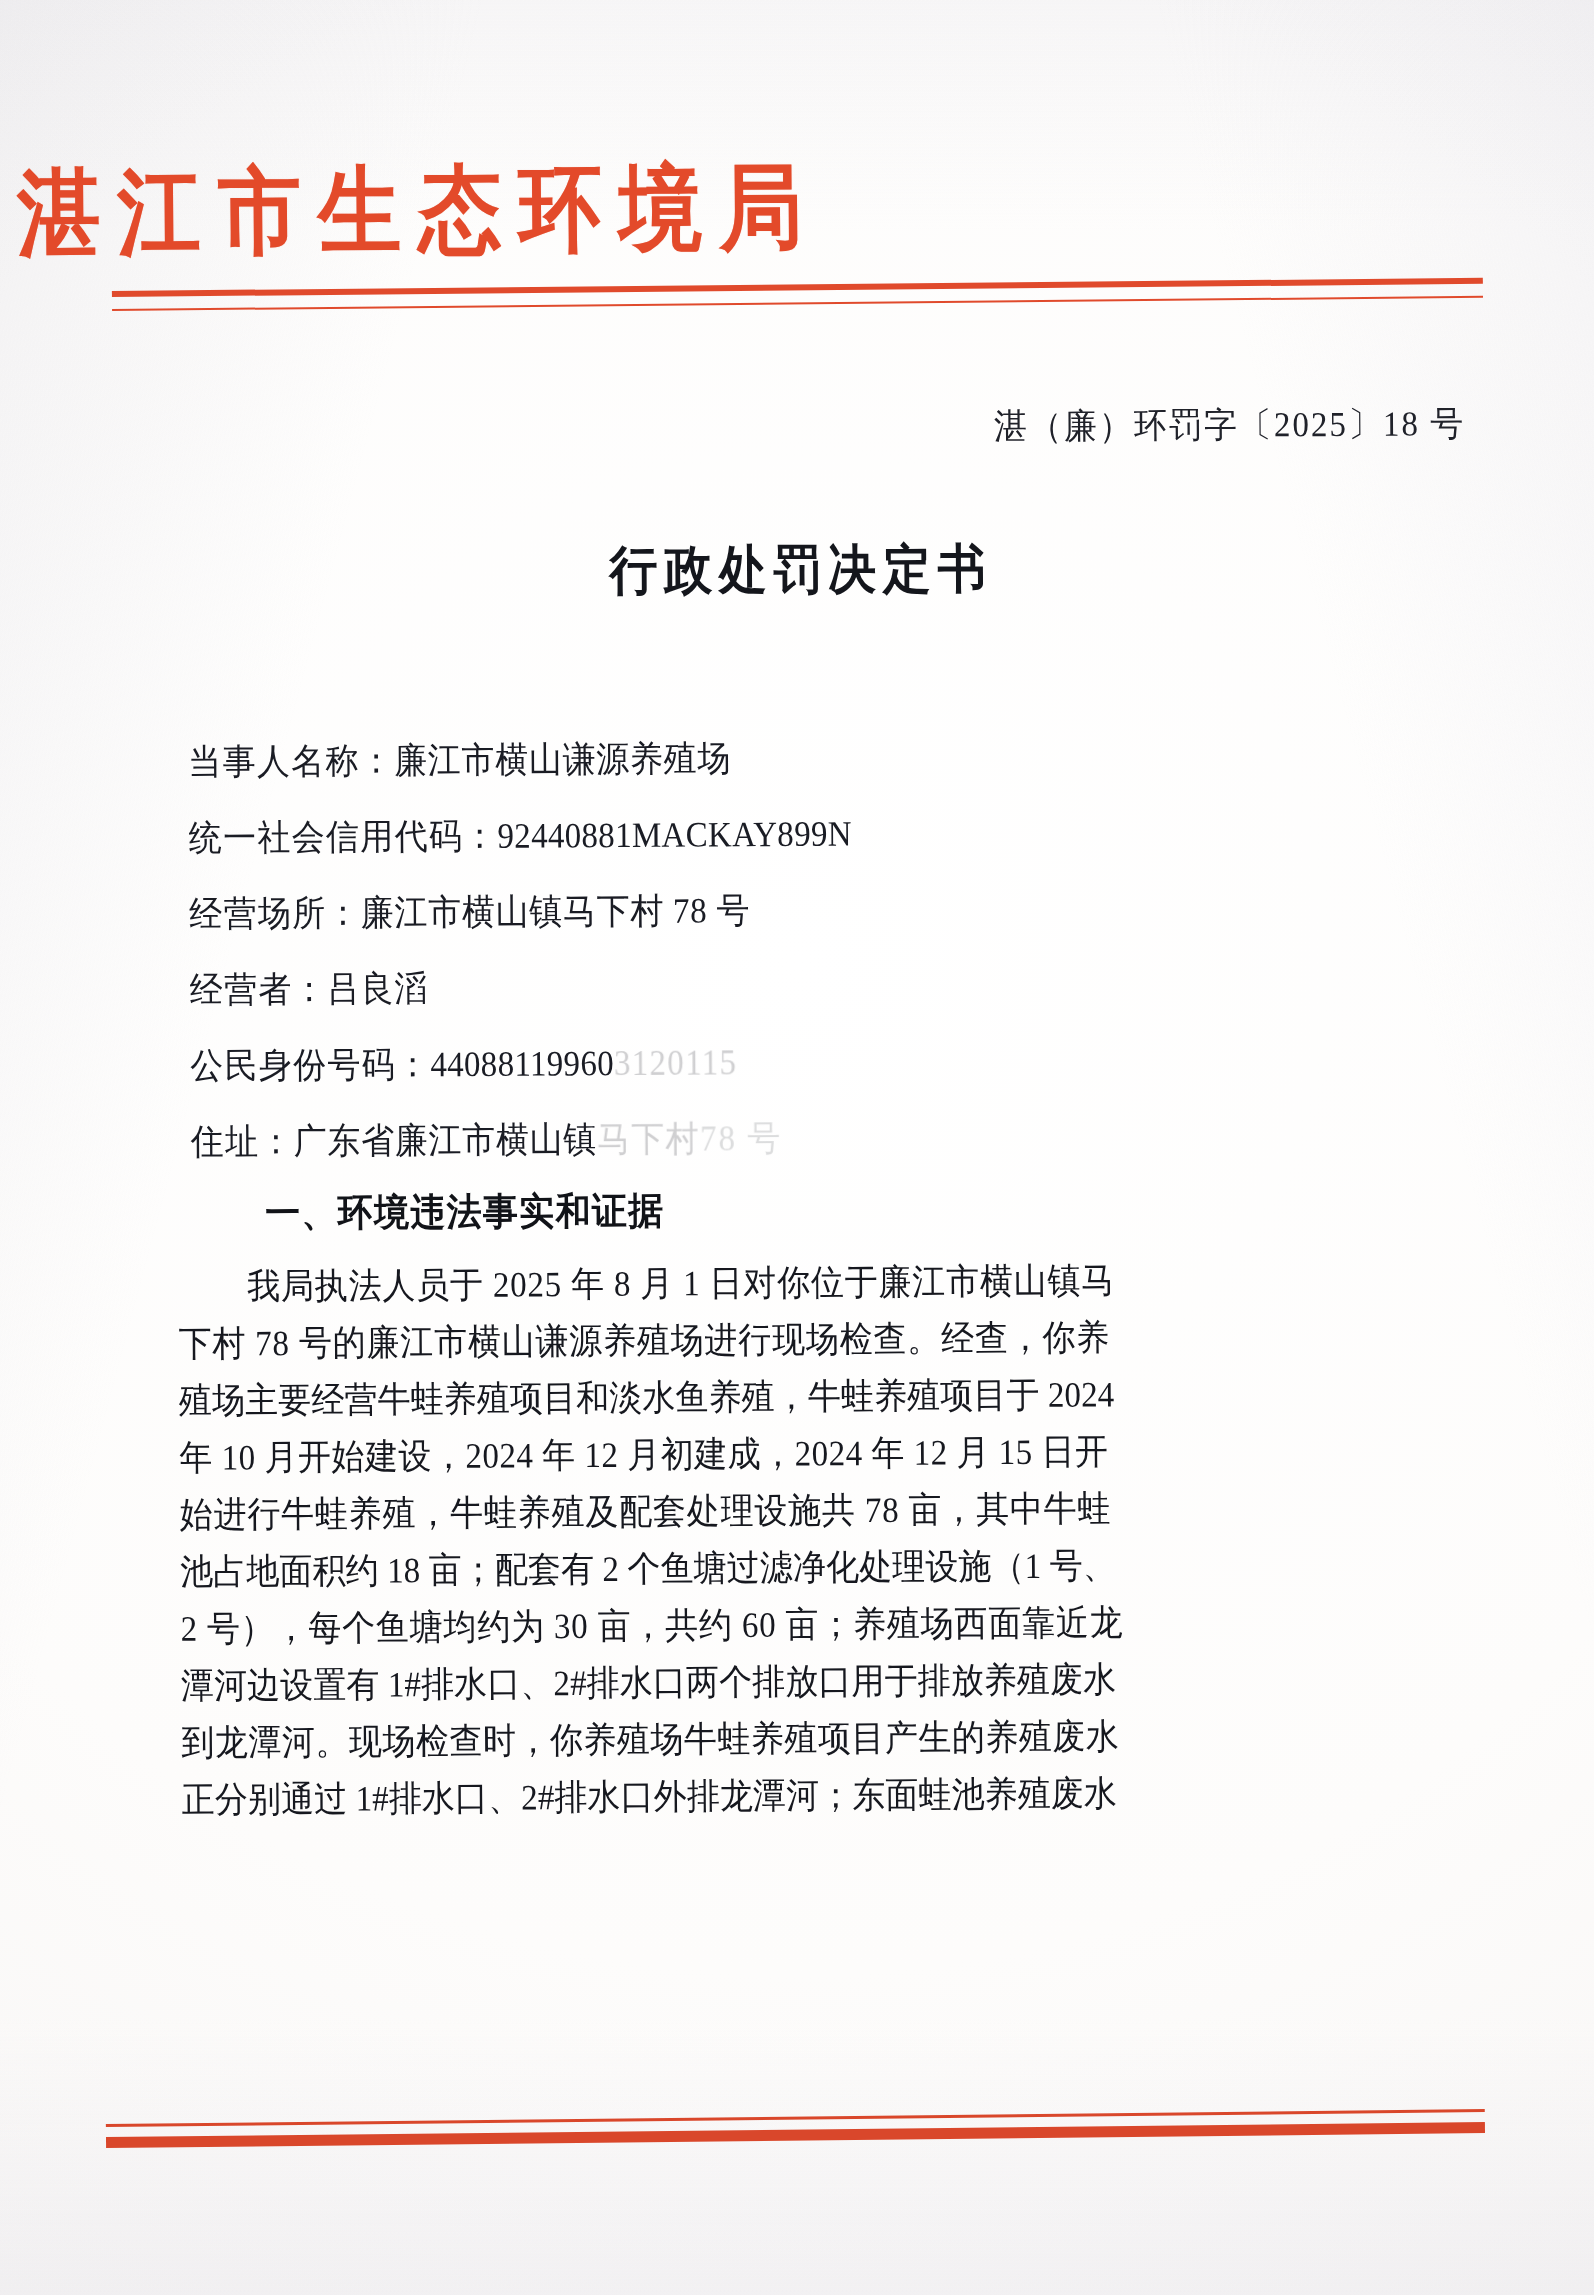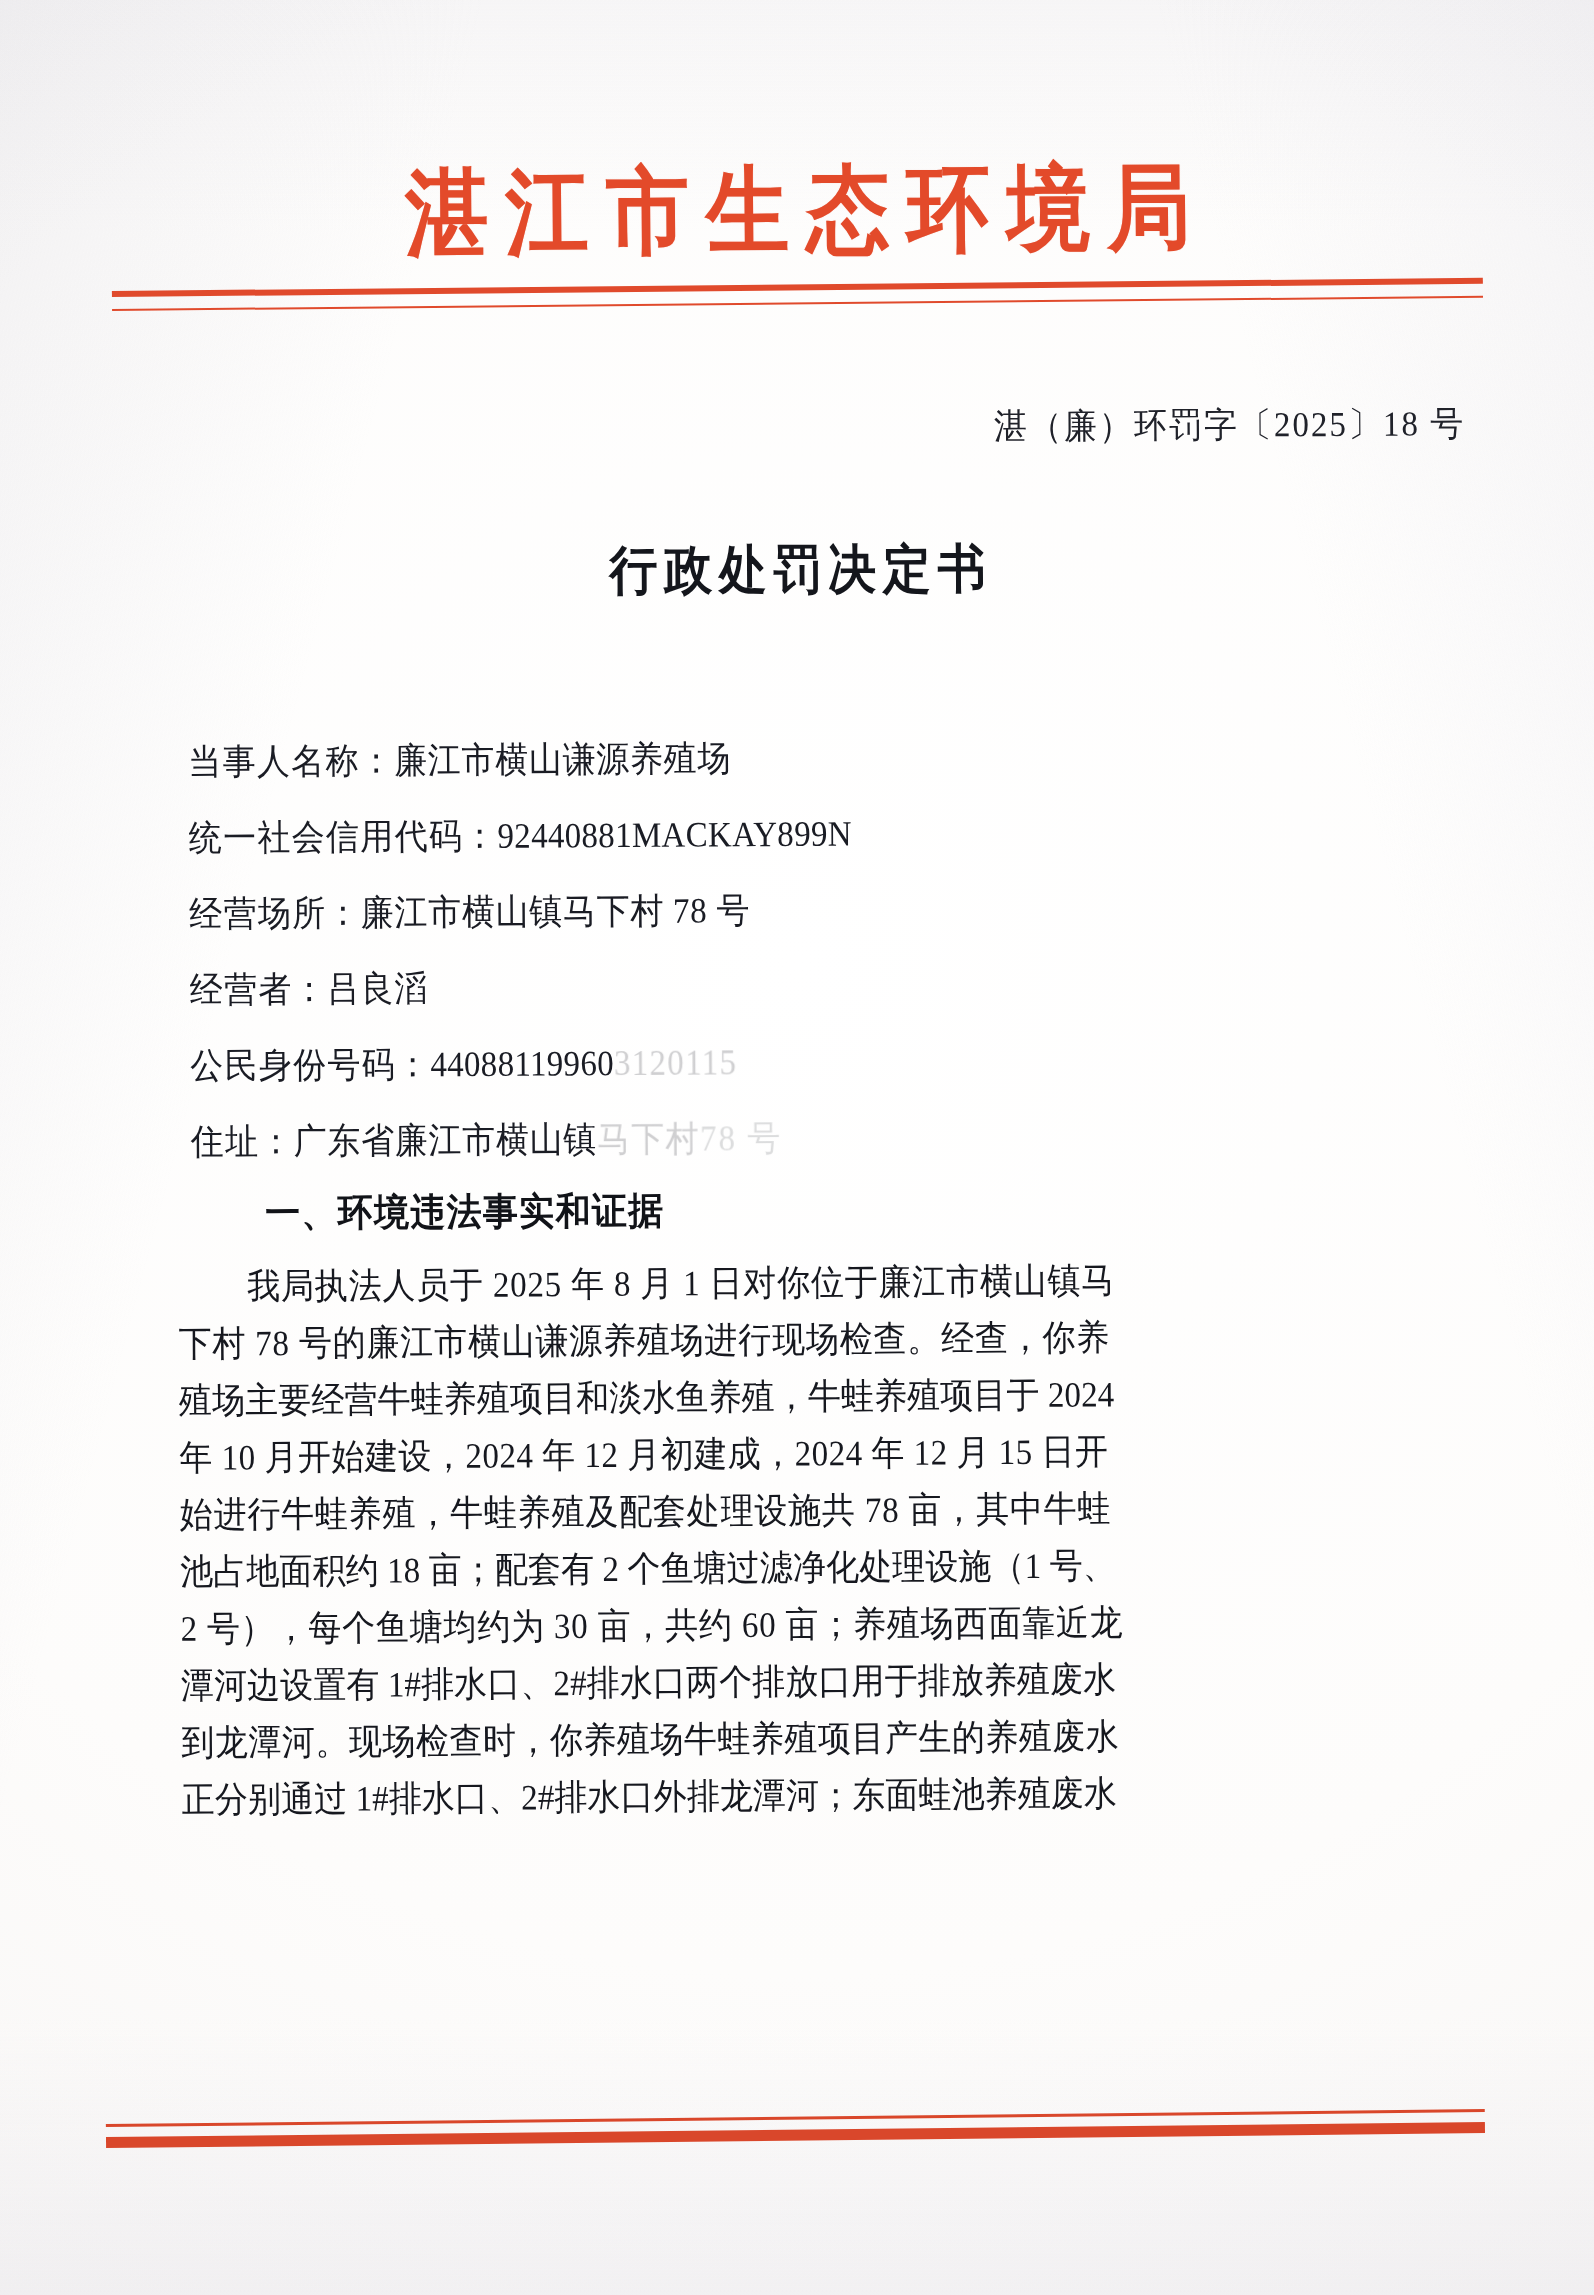--- a/index.html
+++ b/index.html
@@ -31,21 +31,21 @@
                       rgba(255,255,255,0) 88%, rgba(243,243,247,0.7) 100%);
     mix-blend-mode: multiply;
   }
 
   
   #letterhead {
     position: absolute;
     left: 0;
     top: 165px;
     width: 100%;
-    text-align: center;
+    text-align: left;
   }
 
   #org-title {
     display: inline-block;
     font-family: "Liberation Serif", "DejaVu Serif", serif;
     font-weight: 700;
     font-size: 83px;
     line-height: 1.12;
     letter-spacing: 17.3px;
     text-indent: 17.3px;

